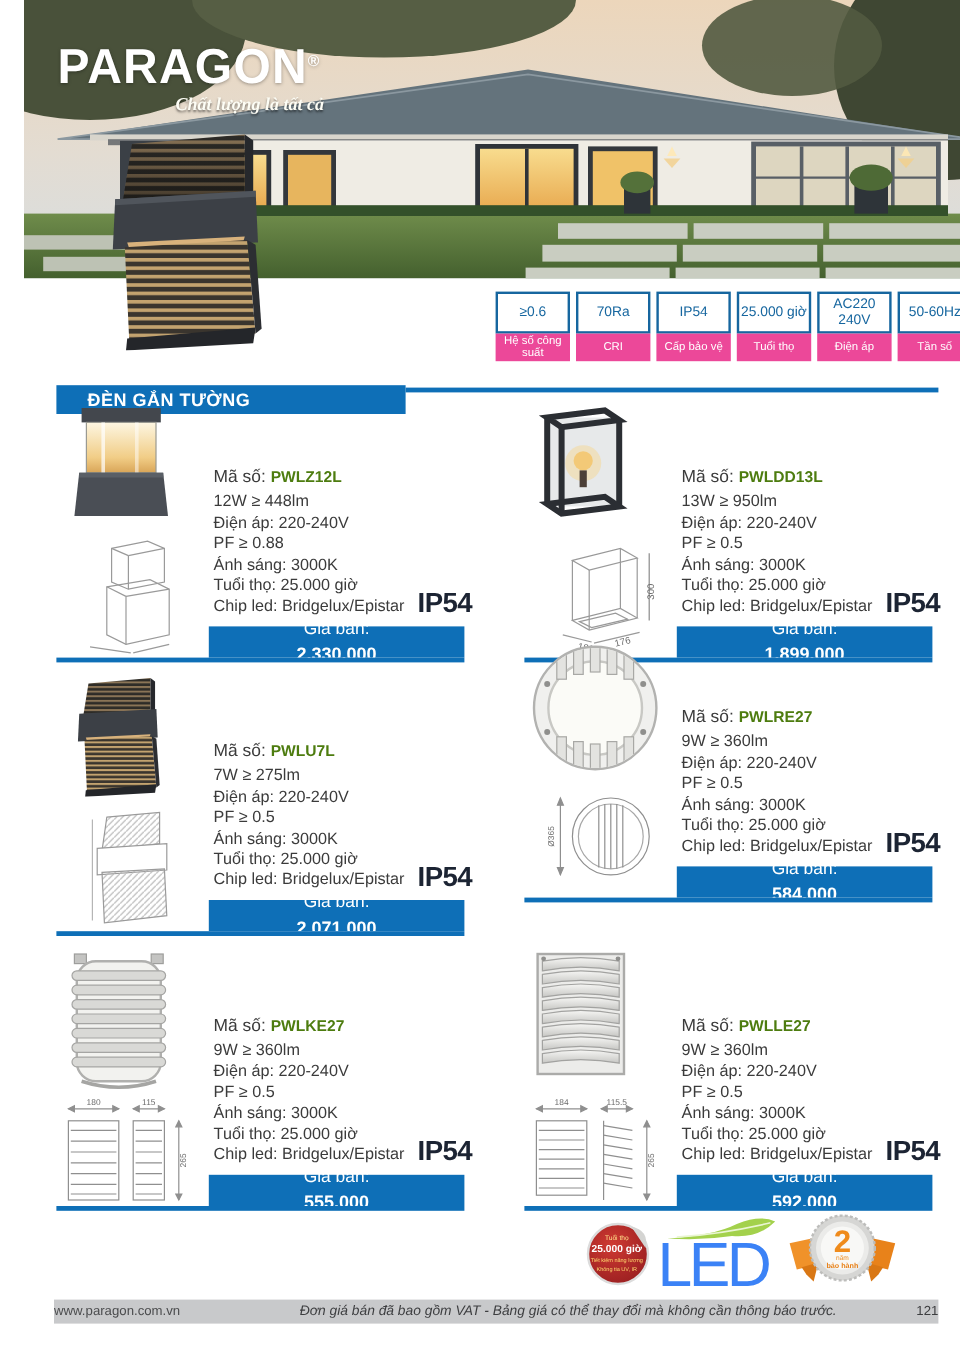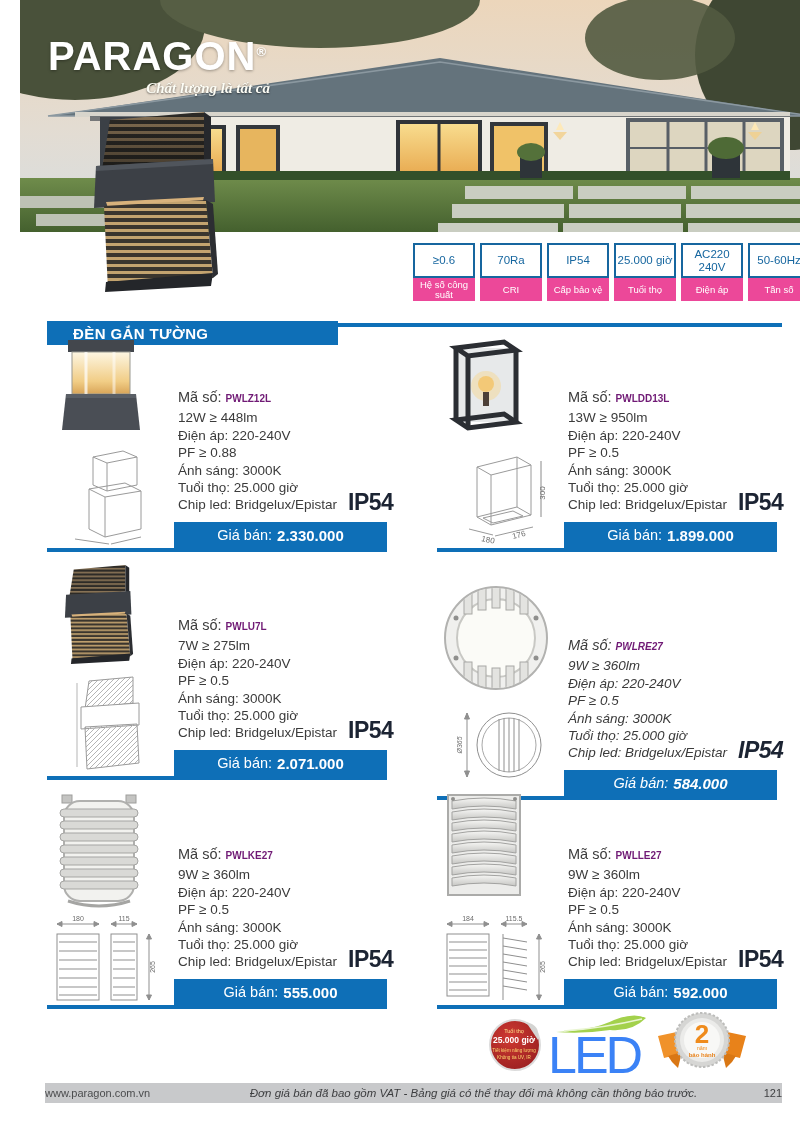--- a/index.html
+++ b/index.html
@@ -34,30 +34,30 @@
 
   
   .card { position:absolute; width:340px; height:219px; }
   .photo { position:absolute; left:5px; top:3px; }
   .drawing { position:absolute; left:28px; top:112px; }
   .drawing.dr-round { left:18px; top:128px; }
   .drawing.dr-lv { left:2px; top:122px; }
   .info { position:absolute; left:131px; top:56px; width:182px; font-size:13.5px; color:#3b3b3b;
           line-height:17.4px; }
   .code-line { font-size:14.5px; margin-bottom:2px; color:#3b3b3b; }
-  .code { font-weight:700; color:#701a75; font-size:10px; }
+  .code { font-weight:700; color:#4d7c0f; font-size:13px; }
   .ip { position:absolute; left:301px; top:156px; font-size:23px; font-weight:800; color:#1c2433;
         letter-spacing:-.5px; }
   .price-bar { position:absolute; left:127px; top:189px; width:213px; height:26px; background:#0e6fb7;
                color:#fff; display:flex; align-items:center; justify-content:center; gap:5px;
-               font-size:14.5px; }
+               font-size:14.5px;flex-direction:column; }
   .price-val { font-weight:700; font-size:15px; }
   .baseline { position:absolute; left:0; top:215px; width:340px; height:4px; background:#0e6fb7; }
   #card0{left:27px; top:333px;} #card1{left:417px; top:333px;}
-  #card2{left:27px; top:561px;} #card3{left:417px; top:581px;font-style:italic;}
+  #card2{left:27px; top:561px;} #card3{left:417px; top:533px;}
   #card4{left:27px; top:790px;} #card5{left:417px; top:790px;}
 
   
   .promo { position:absolute; left:460px; top:1008px; width:300px; height:78px; }
   .sticker { position:absolute; left:8px; top:8px; }
   .led-wrap { position:absolute; left:68px; top:2px; width:110px; height:70px; }
   .led-text { position:absolute; left:0; top:19px; font-size:52px; font-weight:400; color:#3b82f6;
               letter-spacing:-3px; line-height:1; }
   .led-leaf { position:absolute; left:6px; top:2px; }
   .medal { position:absolute; left:172px; top:2px; }

